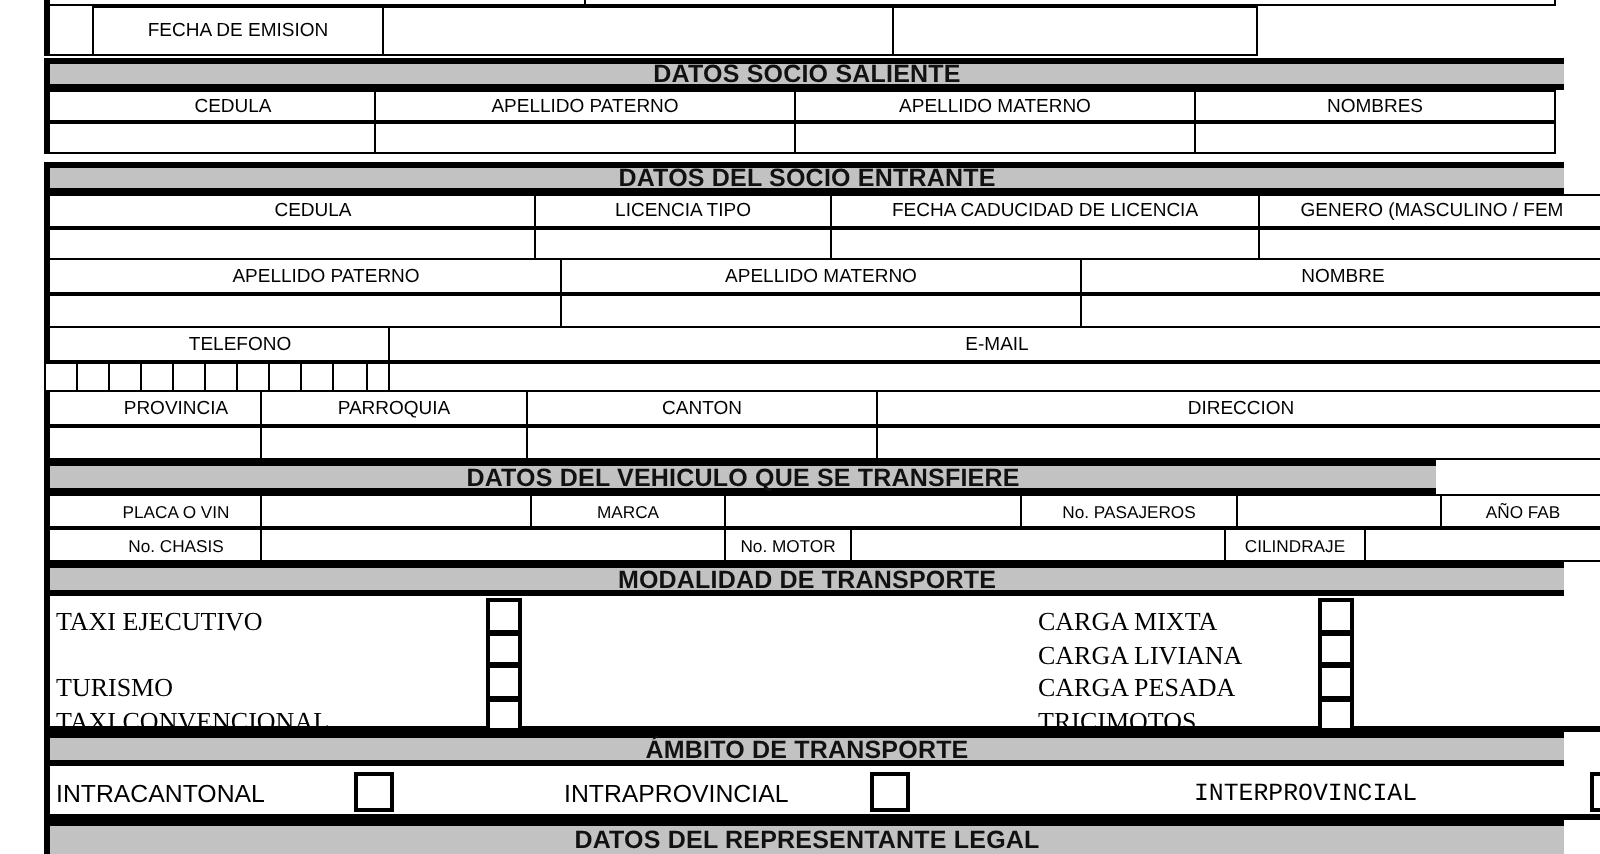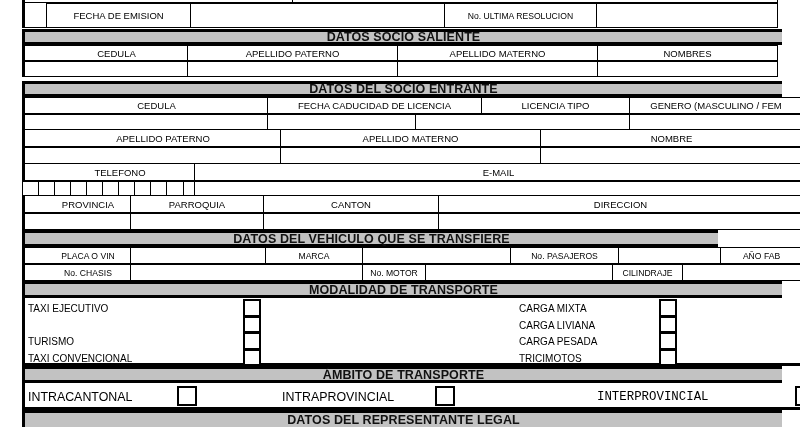--- a/index.html
+++ b/index.html
@@ -98,23 +98,24 @@
     position: absolute;
     left: 22px;
     box-sizing: border-box;
     border-left: 3px solid #000;
     border-right: 0;
     border-bottom: 3px solid #000;
     background: #ffffff;
   }
   .mod-item {
     position: absolute;
-    font-size: 10px;
+    font-size: 13px;
     white-space: nowrap;
     line-height: 1;
+    font-family: Liberation Serif, serif;
   }
   .chk {
     position: absolute;
     box-sizing: border-box;
     border: 2.2px solid #000;
     background: #ffffff;
   }
   .chk-big {
     position: absolute;
     box-sizing: border-box;
@@ -135,21 +136,20 @@
 
   <div class="row" style="top:-8px; width:756px; height:11px;">
     <div class="blank thickleft" style="width:270px;"></div>
     <div class="blank last" style="width:486px;"></div>
   </div>
 
   <div class="row" style="top:3px; width:756px; height:25px;">
     <div class="blank thickleft" style="width:20px; border-top:none;"></div>
     <div class="lab" style="width:145px;">FECHA DE EMISION</div>
     <div class="blank" style="width:255px;"></div>
-    <div class="lab small" style="width:153px;">No. ULTIMA RESOLUCION</div>
     <div class="blank last" style="width:183px;"></div>
   </div>
 
   <div class="band" style="top:29px; width:760px; height:16px;">DATOS SOCIO SALIENTE</div>
 
   <div class="row" style="top:45px; width:756px; height:16px;">
     <div class="lab thickleft" style="width:165px;">CEDULA</div>
     <div class="lab" style="width:210px;">APELLIDO PATERNO</div>
     <div class="lab" style="width:200px;">APELLIDO MATERNO</div>
     <div class="lab last" style="width:181px;">NOMBRES</div>
@@ -159,22 +159,22 @@
     <div class="blank thickleft" style="width:165px;"></div>
     <div class="blank" style="width:210px;"></div>
     <div class="blank" style="width:200px;"></div>
     <div class="blank last" style="width:181px;"></div>
   </div>
 
   <div class="band" style="top:81px; width:760px; height:16px;">DATOS DEL SOCIO ENTRANTE</div>
 
   <div class="row" style="top:97px; width:780px; height:17px;">
     <div class="lab thickleft" style="width:245px;">CEDULA</div>
+    <div class="lab" style="width:148px;">LICENCIA TIPO</div>
     <div class="lab" style="width:214px;">FECHA CADUCIDAD DE LICENCIA</div>
-    <div class="lab" style="width:148px;">LICENCIA TIPO</div>
     <div class="lab" style="width:173px;">GENERO (MASCULINO / FEM</div>
   </div>
   <div class="row" style="top:114px; width:780px; height:17px;">
     <div class="blank thickleft" style="width:245px;"></div>
     <div class="blank" style="width:148px;"></div>
     <div class="blank" style="width:214px;"></div>
     <div class="blank" style="width:173px;"></div>
   </div>
 
   <div class="row" style="top:129px; width:780px; height:18px;">

